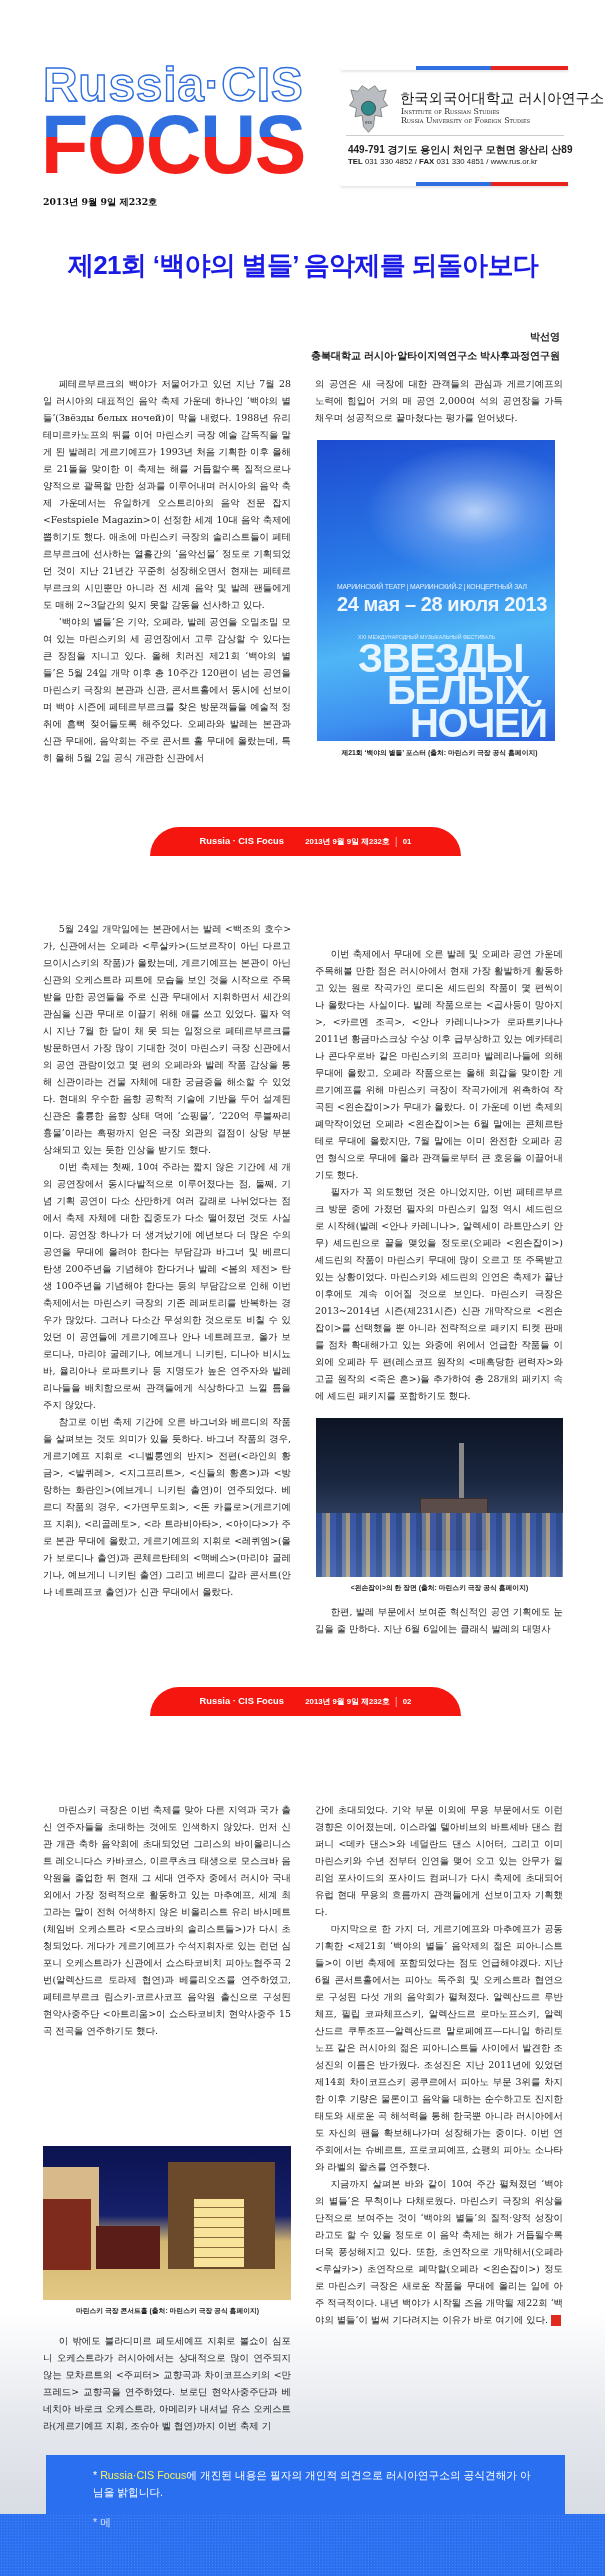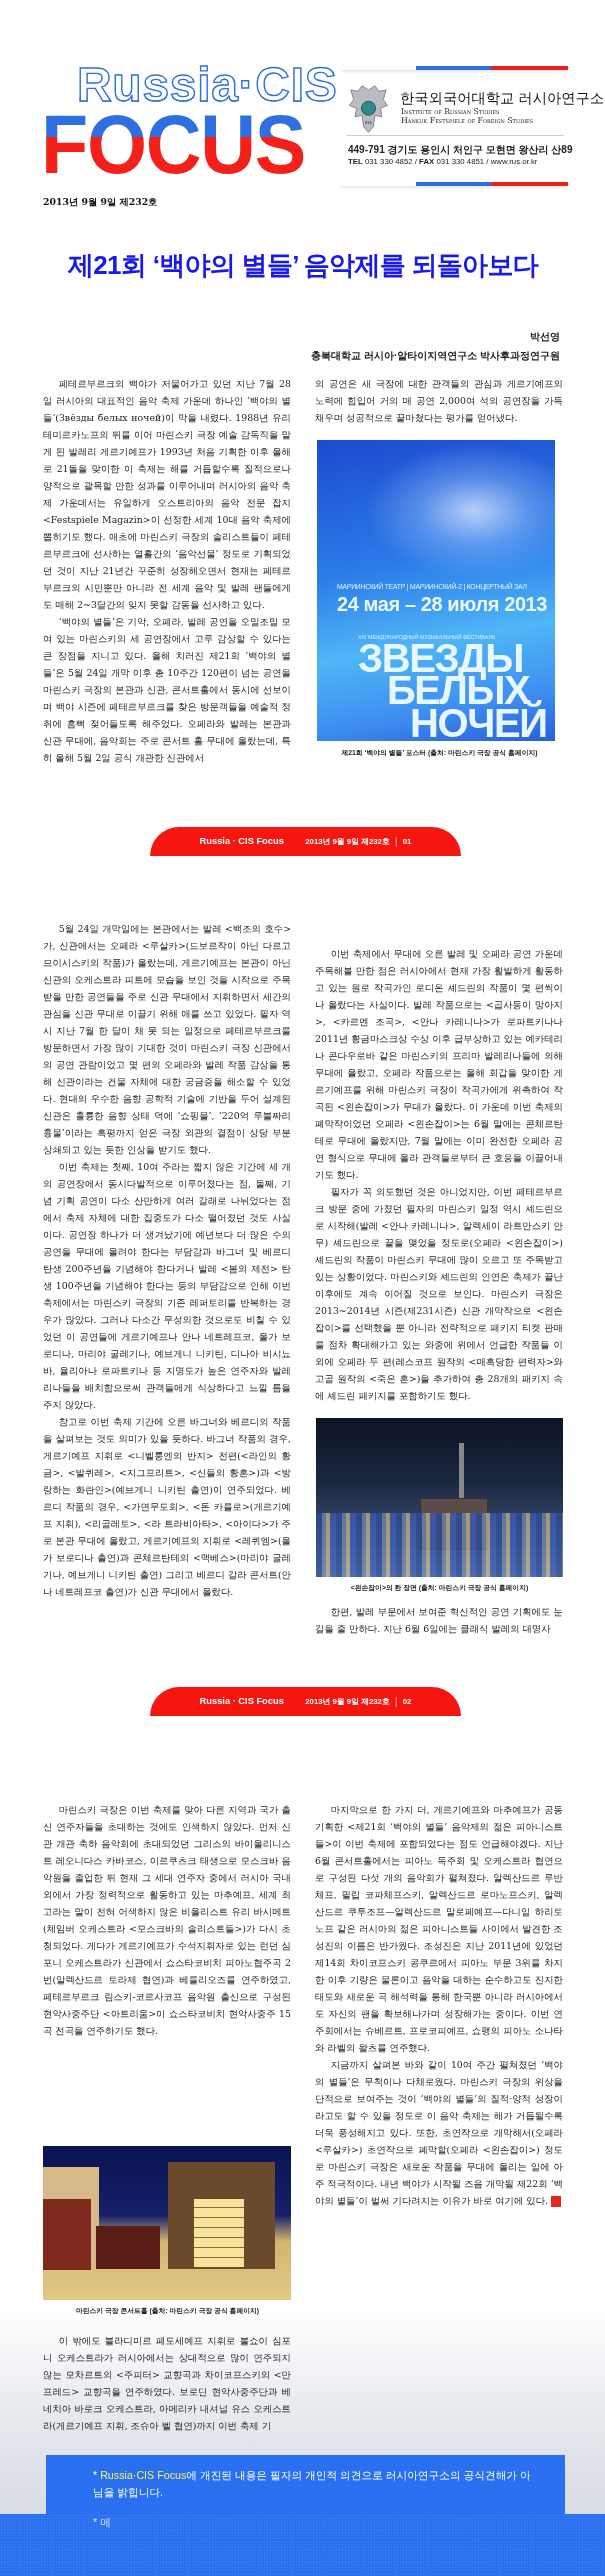--- a/index.html
+++ b/index.html
@@ -2,21 +2,21 @@
 <html style="font-size:11.4px"><head>
 <meta charset="utf-8">
 <style>
   html,body{margin:0;padding:0;}
   body{width:606px;height:2576px;background:#fff;position:relative;overflow:hidden;
        font-family:"DejaVu Serif","Liberation Serif",serif;color:#222;}
   .abs{position:absolute;}
   
   .logo-top{left:43px;top:63px;font-family:"Liberation Sans",sans-serif;font-weight:bold;font-size:48px;line-height:44px;
             color:#fff;-webkit-text-stroke:1.4px #2f6fe0;letter-spacing:0.7px;
-            background:linear-gradient(to bottom,#fff 0%,#fff 78%,#2f6fe0 78%);margin-left:34px;-webkit-background-clip:text;}
+            background:linear-gradient(to bottom,#fff 0%,#fff 78%,#2f6fe0 78%);-webkit-background-clip:text;}
   .logo-bot{left:41px;top:107px;font-family:"Liberation Sans",sans-serif;font-weight:bold;font-size:84px;line-height:75px;
             letter-spacing:-1.4px;transform:scaleX(0.92);transform-origin:left;
             background:linear-gradient(to bottom,#2f6fe0 0%,#2f6fe0 40%,#f4201a 40%,#f4201a 100%);
             -webkit-background-clip:text;background-clip:text;color:transparent;}
   .issue-date{left:43px;top:196px;font-size:9.3px;font-weight:bold;color:#111;}
   .tricolor{height:3.6px;left:341px;width:227px;background:linear-gradient(to right,#fff 0 33%,#2f6fe0 33% 66%,#e8231d 66% 100%);
             box-shadow:0 1.4px 2.9px rgba(0,0,0,.12);}
   .inst-emblem{left:348px;top:84px;width:41px;height:50px;}
   .inst-name-ko{left:400px;top:89px;font-family:"Liberation Sans",sans-serif;font-weight:normal;font-size:14.3px;color:#111;}
   .inst-name-en{left:401px;top:107px;font-size:7.8px;line-height:9.3px;color:#222;font-variant:small-caps;}
@@ -84,21 +84,21 @@
 <div class="abs inst-emblem">
   <svg width="41" height="50" viewBox="0 0 58 70">
     <path d="M29 8 L20 2 L14 10 L4 8 L8 22 L2 30 L12 34 L10 46 L20 44 L22 60 L29 68 L36 60 L38 44 L48 46 L46 34 L56 30 L50 22 L54 8 L44 10 L38 2 Z" fill="#b9bcc0" stroke="#666" stroke-width="1"></path>
     <circle cx="29" cy="34" r="10" fill="#2e8a8a" stroke="#333" stroke-width="1"></circle>
     <text x="29" y="56" text-anchor="middle" font-size="6" fill="#333" font-family="Liberation Sans, sans-serif">IRS</text>
   </svg>
 </div>
 <div class="abs inst-name-ko">한국외국어대학교 러시아연구소</div>
 <div class="abs inst-name-en">
   <div>Institute of Russian Studies</div>
-  <div>Hankuk Festspiele of Foreign Studies</div>
+  <div>Russia University of Foreign Studies</div>
 </div>
 <div class="abs inst-sep"></div>
 <div class="abs inst-addr">449-791 경기도 용인시 처인구 모현면 왕산리 산89</div>
 <div class="abs inst-tel">
   <b>TEL</b>
   <span>031 330 4852 /</span>
   <b>FAX</b>
   <span>031 330 4851 / www.rus.or.kr</span>
 </div>
 <div class="abs tricolor" style="top:182px"></div>
@@ -174,20 +174,21 @@
   <div class="board"></div>
   <div class="bldg"></div>
   <div class="glass"></div>
 </div>
 <div class="abs caption" style="left:43px;top:2306px;width:249px;">마린스키 극장 콘서트홀 (출처: 마린스키 극장 공식 홈페이지)</div>
 <div class="abs col" style="left:43px;top:2332px;">
   <p>이 밖에도 블라디미르 페도세예프 지휘로 볼쇼이 심포니 오케스트라가 러시아에서는 상대적으로 많이 연주되지 않는 모차르트의 &lt;주피터&gt; 교향곡과 차이코프스키의 &lt;만프레드&gt; 교향곡을 연주하였다. 보로딘 현악사중주단과 베네치아 바로크 오케스트라, 아메리카 내셔널 유스 오케스트라(게르기예프 지휘, 조슈아 벨 협연)까지 이번 축제 기</p>
 </div>
 
 <div class="abs col" style="left:315px;top:1801px;">
+  <p class="noind">간에 초대되었다. 기악 부문 이외에 무용 부문에서도 이런 경향은 이어졌는데, 이스라엘 텔아비브의 바트셰바 댄스 컴퍼니 &lt;데카 댄스&gt;와 네덜란드 댄스 시어터, 그리고 이미 마린스키와 수년 전부터 인연을 맺어 오고 있는 안무가 윌리엄 포사이드의 포사이드 컴퍼니가 다시 축제에 초대되어 유럽 현대 무용의 흐름까지 관객들에게 선보이고자 기획했다.</p>
   <p>마지막으로 한 가지 더, 게르기예프와 마추예프가 공동 기획한 &lt;제21회 ‘백야의 별들’ 음악제의 젊은 피아니스트들&gt;이 이번 축제에 포함되었다는 점도 언급해야겠다. 지난 6월 콘서트홀에서는 피아노 독주회 및 오케스트라 협연으로 구성된 다섯 개의 음악회가 펼쳐졌다. 알렉산드르 루반체프, 필립 코파체프스키, 알렉산드르 로마노프스키, 알렉산드르 쿠투조프—알렉산드르 말로페예프—다니일 하리토노프 같은 러시아의 젊은 피아니스트들 사이에서 발견한 조성진의 이름은 반가웠다. 조성진은 지난 2011년에 있었던 제14회 차이코프스키 콩쿠르에서 피아노 부문 3위를 차지한 이후 기량은 물론이고 음악을 대하는 순수하고도 진지한 태도와 새로운 곡 해석력을 통해 한국뿐 아니라 러시아에서도 자신의 팬을 확보해나가며 성장해가는 중이다. 이번 연주회에서는 슈베르트, 프로코피예프, 쇼팽의 피아노 소나타와 라벨의 왈츠를 연주했다.</p>
   <p><span>지금까지 살펴본 바와 같이 10여 주간 펼쳐졌던 ‘백야의 별들’은 무척이나 다채로웠다. 마린스키 극장의 위상을 단적으로 보여주는 것이 ‘백야의 별들’의 질적·양적 성장이라고도 할 수 있을 정도로 이 음악 축제는 해가 거듭될수록 더욱 풍성해지고 있다. 또한, 초연작으로 개막해서(오페라 &lt;루살카&gt;) 초연작으로 폐막할(오페라 &lt;왼손잡이&gt;) 정도로 마린스키 극장은 새로운 작품을 무대에 올리는 일에 아주 적극적이다. 내년 백야가 시작될 즈음 개막될 제22회 ‘백야의 별들’이 벌써 기다려지는 이유가 바로 여기에 있다.</span> <span class="rs-mark">RS</span></p>
 </div>
 
 <div class="abs notice"></div>
 <div class="abs notice-full"></div>
 <div class="abs notice-text">
   <span>*</span>
   <span class="hl">Russia·CIS Focus</span><span>에 개진된 내용은 필자의 개인적 의견으로 러시아연구소의 공식견해가 아님을 밝힙니다.</span>
   <div style="margin-top:13px;opacity:.8">* 메</div>

